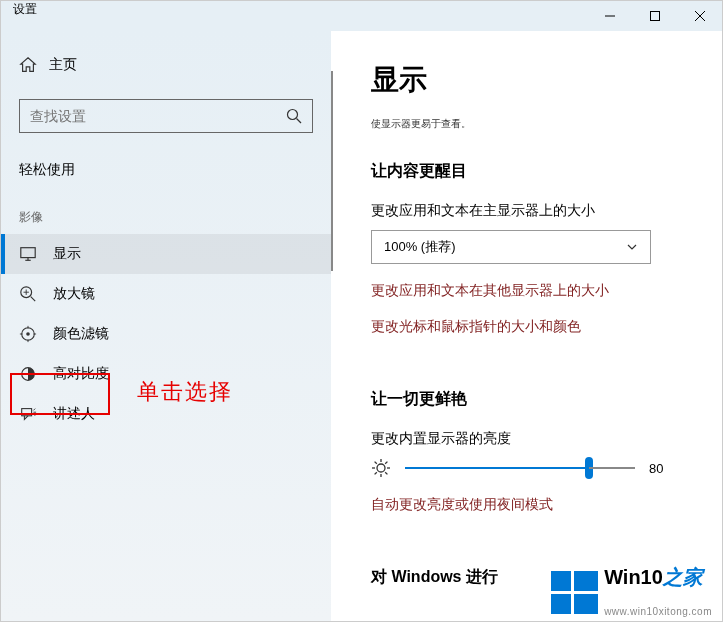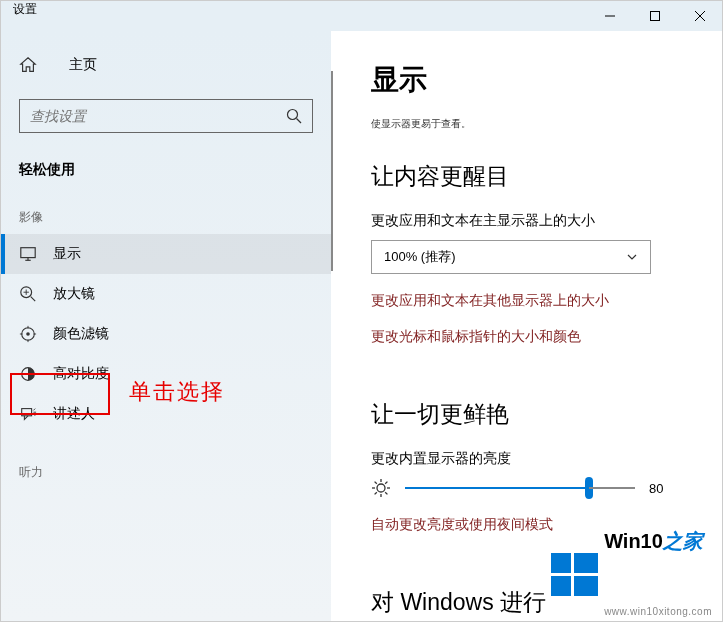--- a/index.html
+++ b/index.html
@@ -10,44 +10,44 @@
     .titlebar-title { font-size: 12px; flex: 1; }
     .titlebar-controls { display: flex; height: 100%; }
     .titlebar-btn { width: 45px; display: flex; align-items: center; justify-content: center; cursor: pointer; }
     .titlebar-btn svg { width: 10px; height: 10px; }
     
     
     .content { display: flex; height: calc(100% - 30px); }
     
     
     .sidebar { width: 330px; background: linear-gradient(180deg, #e6eff5 0%, #f0f4f7 100%); padding-top: 15px; position: relative; }
-    .home-link { display: flex; align-items: center; gap: 32px; padding: 10px 18px; margin-bottom: 15px; cursor: pointer; }
+    .home-link { display: flex; align-items: center; gap: 12px; padding: 10px 18px; margin-bottom: 15px; cursor: pointer; }
     .home-link .icon { width: 18px; height: 18px; }
     .home-link span { font-size: 14px; }
     
     .search-box { margin: 0 18px 18px; border: 1px solid #666; height: 34px; display: flex; align-items: center; padding: 0 10px; background: rgba(255,255,255,0); }
-    .search-box input { flex: 1; border: none; background: transparent; font-size: 14px; outline: none; color: #666; font-style: italic; }
+    .search-box input { flex: 1; border: none; background: transparent; font-size: 14px; outline: none; color: #666; }
     .search-box .icon { width: 16px; height: 16px; }
     
-    .category-title { font-size: 14px; font-weight: 700; padding: 10px 18px 20px; }
+    .category-title { font-size: 14px; font-weight: 400; padding: 10px 18px 20px; }
     .section-label { font-size: 12px; color: #666; padding: 10px 18px 8px; }
     
     .nav-item { display: flex; align-items: center; gap: 16px; padding: 11px 18px; cursor: pointer; font-size: 14px; }
     .nav-item .icon { width: 18px; height: 18px; flex-shrink: 0; }
     .nav-item.active { background: rgba(0,0,0,0.06); border-left: 4px solid #0078d4; padding-left: 14px; }
     
     .highlight-box { position: absolute; border: 2px solid #e60000; left: 9px; top: 342px; width: 100px; height: 42px; pointer-events: none; }
-    .annotation { position: absolute; left: 128px; top: 346px; color: #e60000; font-size: 22px; letter-spacing: 2px; pointer-events: none; }
+    .annotation { position: absolute; left: 136px; top: 346px; color: #e60000; font-size: 22px; letter-spacing: 2px; pointer-events: none; }
     
     
     .main { flex: 1; padding: 30px 40px 0 40px; overflow-y: auto; position: relative; }
     .main-scroll { position: absolute; left: 0; top: 40px; width: 2px; height: 200px; background: #888; }
     .page-title { font-size: 28px; font-weight: 600; margin-bottom: 18px; }
     .page-subtitle { font-size: 10px; color: #333; margin-bottom: 30px; }
-    .section-title { font-size: 23px; font-weight: 400; margin-bottom: 20px; }
+    .section-title { font-size: 16px; font-weight: 700; margin-bottom: 20px; }
     .field-label { font-size: 14px; margin-bottom: 10px; color: #000000; }
     
     .dropdown { width: 280px; height: 34px; border: 1px solid #999; display: flex; align-items: center; padding: 13px 12px; justify-content: space-between; cursor: pointer; margin-bottom: 18px; }
     .dropdown span { font-size: 13px; }
     .dropdown .chev { width: 12px; height: 12px; }
     
     .link { color: #7f1d1d; font-size: 14px; display: block; margin-bottom: 18px; cursor: pointer; }
     
     .slider-row { display: flex; align-items: center; gap: 14px; margin-bottom: 18px; margin-top: 8px; }
     .sun-icon { width: 20px; height: 20px; }
@@ -58,21 +58,21 @@
     
     .section-gap { height: 35px; }
     
     
     .watermark { position: absolute; right: 10px; bottom: 4px; display: flex; align-items: center; gap: 6px; }
     .win-logo { display: grid; grid-template-columns: 20px 24px; grid-template-rows: 20px 20px; gap: 3px; }
     .win-logo div { background: #0078d4; }
     .wm-text { display: flex; flex-direction: column; line-height: 1; gap: 20px; }
     .wm-text .t1 { font-size: 20px; font-weight: 600; }
     .wm-text .t1 b { color: #0078d4; font-style: italic; }
-    .wm-text .t2 { font-size: 10px; color: #888; letter-spacing: 0.5px; margin-top: 36px; }
+    .wm-text .t2 { font-size: 10px; color: #888; letter-spacing: 0.5px; }
   </style>
 </head>
 <body>
 
 <div class="titlebar">
   <div class="titlebar-title">设置</div>
   <div class="titlebar-controls">
     <div class="titlebar-btn">
       <svg viewBox="0 0 10 10">
           <line x1="0" y1="5" x2="10" y2="5" stroke="#000" stroke-width="1"></line>
@@ -172,21 +172,20 @@
             <rect x="3" y="4" width="11" height="8" fill="none" stroke="#333" stroke-width="1.2"></rect>
             <path d="M6 12 L6 16 L10 12" fill="none" stroke="#333" stroke-width="1.2"></path>
             <line x1="16" y1="6" x2="18" y2="4" stroke="#333"></line>
             <line x1="16" y1="8" x2="19" y2="8" stroke="#333"></line>
             <line x1="16" y1="10" x2="18" y2="12" stroke="#333"></line>
           </svg>
       </span>
       <span>讲述人</span>
     </div>
 
-    <div class="section-label" style="margin-top:20px">听力</div>
 
     <div class="highlight-box"></div>
     <div class="annotation">单击选择</div>
   </div>
 
   <div class="main">
     <div class="main-scroll"></div>
     <div class="page-title">显示</div>
     <div class="page-subtitle">使显示器更易于查看。</div>
 

